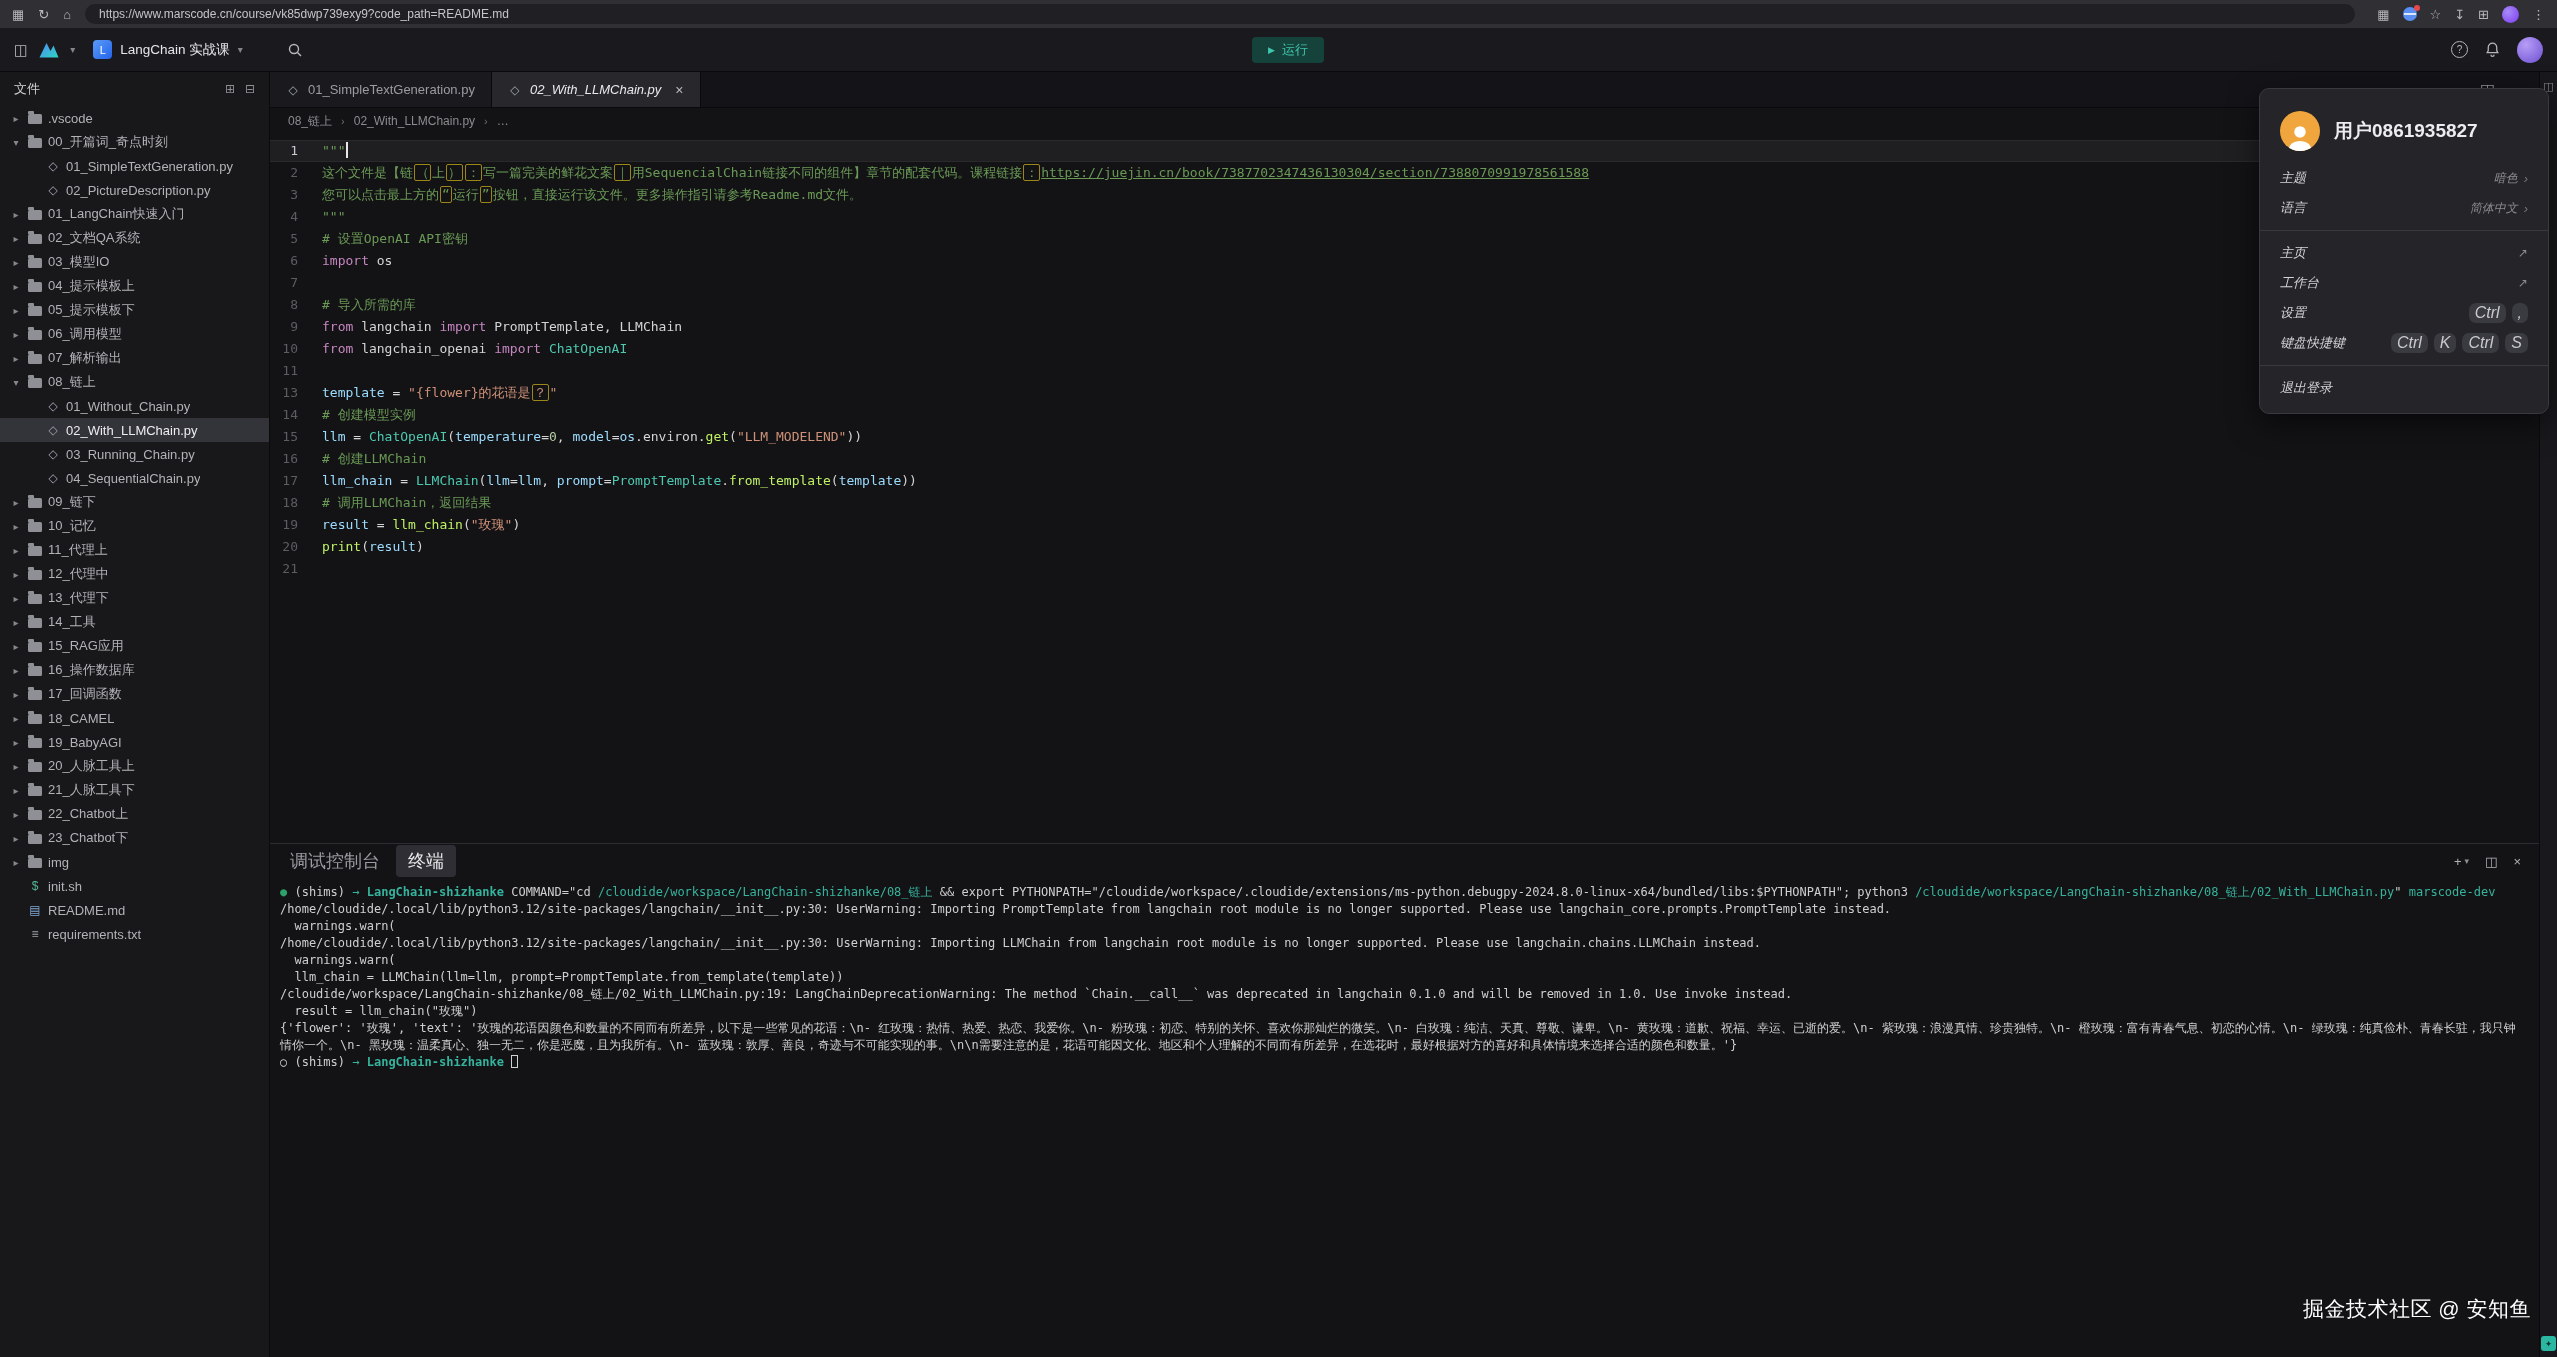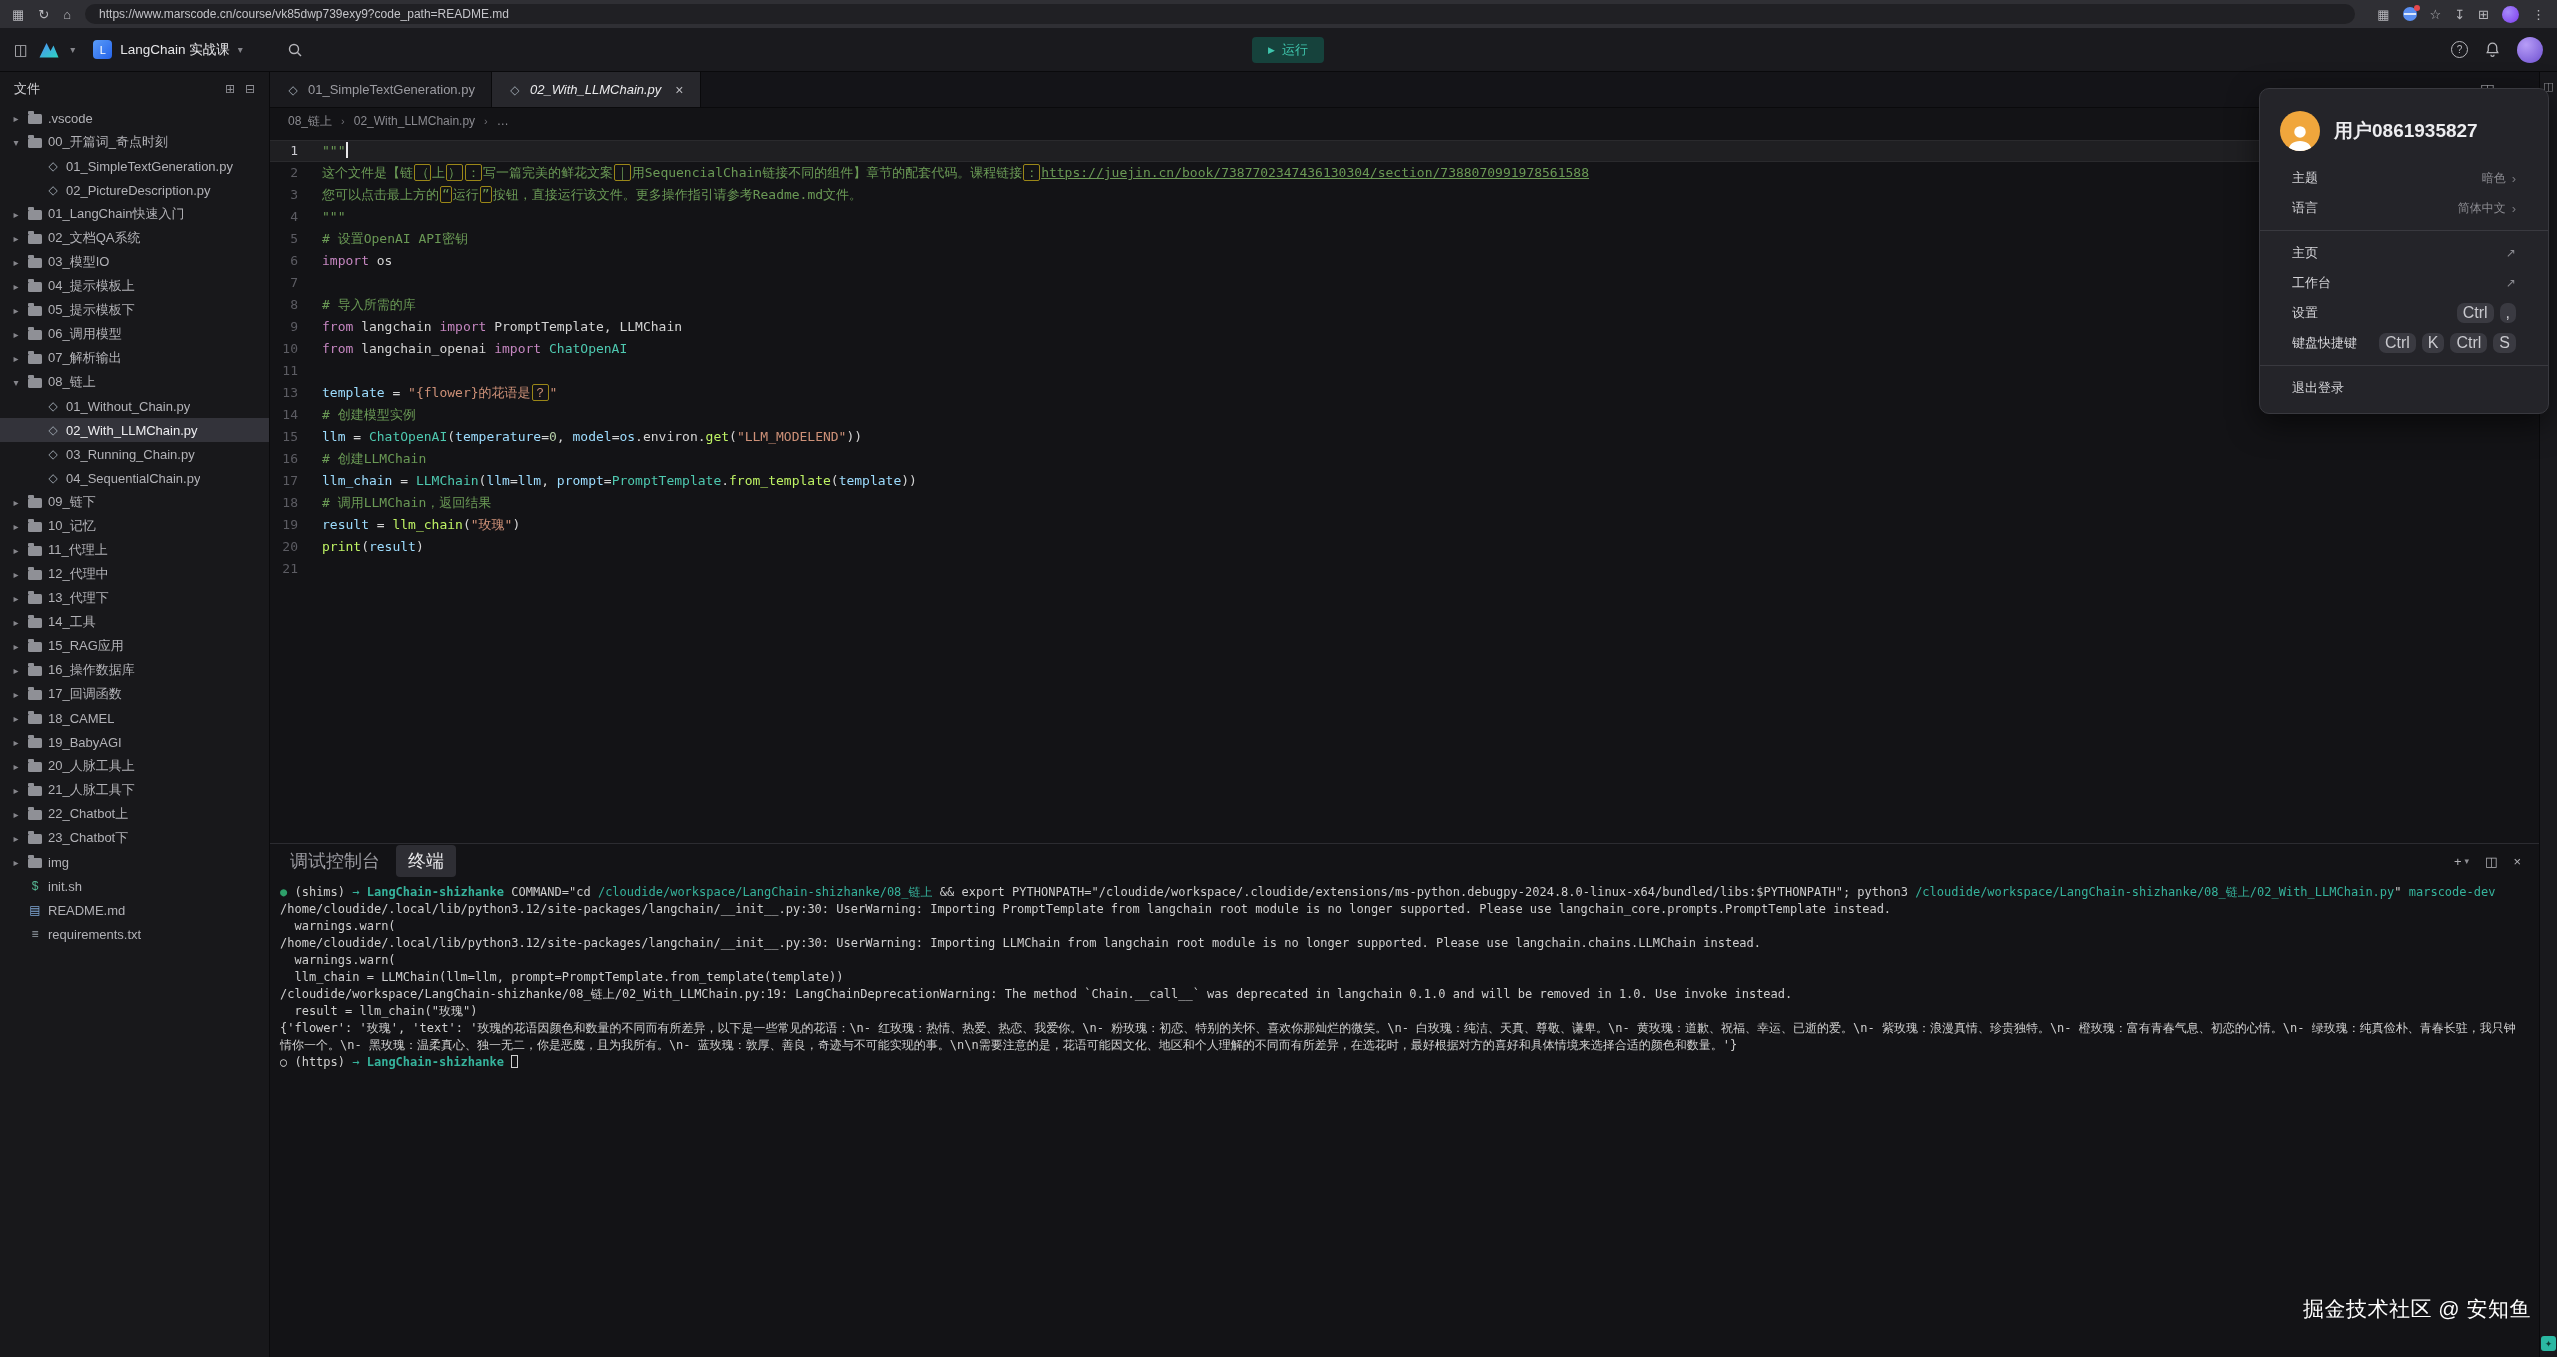--- a/index.html
+++ b/index.html
@@ -89,21 +89,21 @@
   .right-rail{width:18px;background:#19191d;border-left:1px solid #0a0a0c;display:flex;flex-direction:column;align-items:center;padding:8px 0 6px;}
   .rail-icon{color:#8f8f95;font-size:11px;}
   .rail-bottom{margin-top:auto;width:15px;height:15px;border-radius:3px;background:#2bb8a3;display:flex;align-items:center;justify-content:center;color:#0c3b34;font-size:9px;}
 
   
   .user-menu{position:absolute;top:88px;right:8px;width:290px;background:#242429;border:1px solid #39393f;border-radius:10px;
     box-shadow:0 10px 30px rgba(0,0,0,.55);z-index:30;padding:6px 0 10px;}
   .um-header{display:flex;align-items:center;gap:14px;padding:16px 20px 12px;}
   .um-avatar{width:40px;height:40px;border-radius:50%;background:#f0a63c;display:flex;align-items:flex-end;justify-content:center;overflow:hidden;}
   .um-name{color:#ededf0;font-size:19px;font-weight:700;}
-  .um-row{height:30px;display:flex;align-items:center;padding:0 32px;color:#d4d4d8;font-size:13px;gap:8px;}
+  .um-row{height:30px;display:flex;align-items:center;padding:0 20px;color:#d4d4d8;font-size:13px;gap:8px;font-style:italic;}
   .um-right{margin-left:auto;display:flex;align-items:center;gap:6px;color:#8b8b91;font-size:12px;justify-content:center;}
   .um-chev{color:#77777d;font-size:13px;}
   .um-ext{color:#8b8b91;font-size:12px;}
   .key{background:#3a3a41;border-radius:7px;padding:1px 6px;font-size:16px;color:#c9c9ce;}
   .um-div{height:1px;background:#39393f;margin:7px 0;}
 
   .watermark{position:absolute;right:26px;bottom:34px;color:#ffffff;font-size:21px;letter-spacing:.5px;z-index:20;}
 </style>
 </head>
 <body>
@@ -422,21 +422,21 @@
         <div class="terminal">
             <div class="t-line"><span class="ts g">● </span><span class="ts d">(shims) </span><span class="ts t">→ </span><span class="ts tb">LangChain-shizhanke </span><span class="ts d">COMMAND="cd </span><span class="ts t">/cloudide/workspace/LangChain-shizhanke/08_链上</span><span class="ts d"> &amp;&amp; export PYTHONPATH="/cloudide/workspace/.cloudide/extensions/ms-python.debugpy-2024.8.0-linux-x64/bundled/libs:$PYTHONPATH"; python3 </span><span class="ts t">/cloudide/workspace/LangChain-shizhanke/08_链上/02_With_LLMChain.py</span><span class="ts d">" </span><span class="ts t">marscode-dev</span></div>
             <div class="t-line"><span class="ts d">/home/cloudide/.local/lib/python3.12/site-packages/langchain/__init__.py:30: UserWarning: Importing PromptTemplate from langchain root module is no longer supported. Please use langchain_core.prompts.PromptTemplate instead.</span></div>
             <div class="t-line"><span class="ts d">  warnings.warn(</span></div>
             <div class="t-line"><span class="ts d">/home/cloudide/.local/lib/python3.12/site-packages/langchain/__init__.py:30: UserWarning: Importing LLMChain from langchain root module is no longer supported. Please use langchain.chains.LLMChain instead.</span></div>
             <div class="t-line"><span class="ts d">  warnings.warn(</span></div>
             <div class="t-line"><span class="ts d">  llm_chain = LLMChain(llm=llm, prompt=PromptTemplate.from_template(template))</span></div>
             <div class="t-line"><span class="ts d">/cloudide/workspace/LangChain-shizhanke/08_链上/02_With_LLMChain.py:19: LangChainDeprecationWarning: The method `Chain.__call__` was deprecated in langchain 0.1.0 and will be removed in 1.0. Use invoke instead.</span></div>
             <div class="t-line"><span class="ts d">  result = llm_chain("玫瑰")</span></div>
             <div class="t-line"><span class="ts d">{'flower': '玫瑰', 'text': '玫瑰的花语因颜色和数量的不同而有所差异，以下是一些常见的花语：\n- 红玫瑰：热情、热爱、热恋、我爱你。\n- 粉玫瑰：初恋、特别的关怀、喜欢你那灿烂的微笑。\n- 白玫瑰：纯洁、天真、尊敬、谦卑。\n- 黄玫瑰：道歉、祝福、幸运、已逝的爱。\n- 紫玫瑰：浪漫真情、珍贵独特。\n- 橙玫瑰：富有青春气息、初恋的心情。\n- 绿玫瑰：纯真俭朴、青春长驻，我只钟情你一个。\n- 黑玫瑰：温柔真心、独一无二，你是恶魔，且为我所有。\n- 蓝玫瑰：敦厚、善良，奇迹与不可能实现的事。\n\n需要注意的是，花语可能因文化、地区和个人理解的不同而有所差异，在选花时，最好根据对方的喜好和具体情境来选择合适的颜色和数量。'}</span></div>
-            <div class="t-line"><span class="ts d">○ (https) </span><span class="ts t">→ </span><span class="ts tb">LangChain-shizhanke </span><span class="t-cursor"></span></div>
+            <div class="t-line"><span class="ts d">○ (shims) </span><span class="ts t">→ </span><span class="ts tb">LangChain-shizhanke </span><span class="t-cursor"></span></div>
           </div>
       </div>
     </section>
 
     <div class="right-rail">
       <span class="rail-icon">◫</span>
       <span class="rail-bottom">✦</span>
     </div>
   </div>
 

